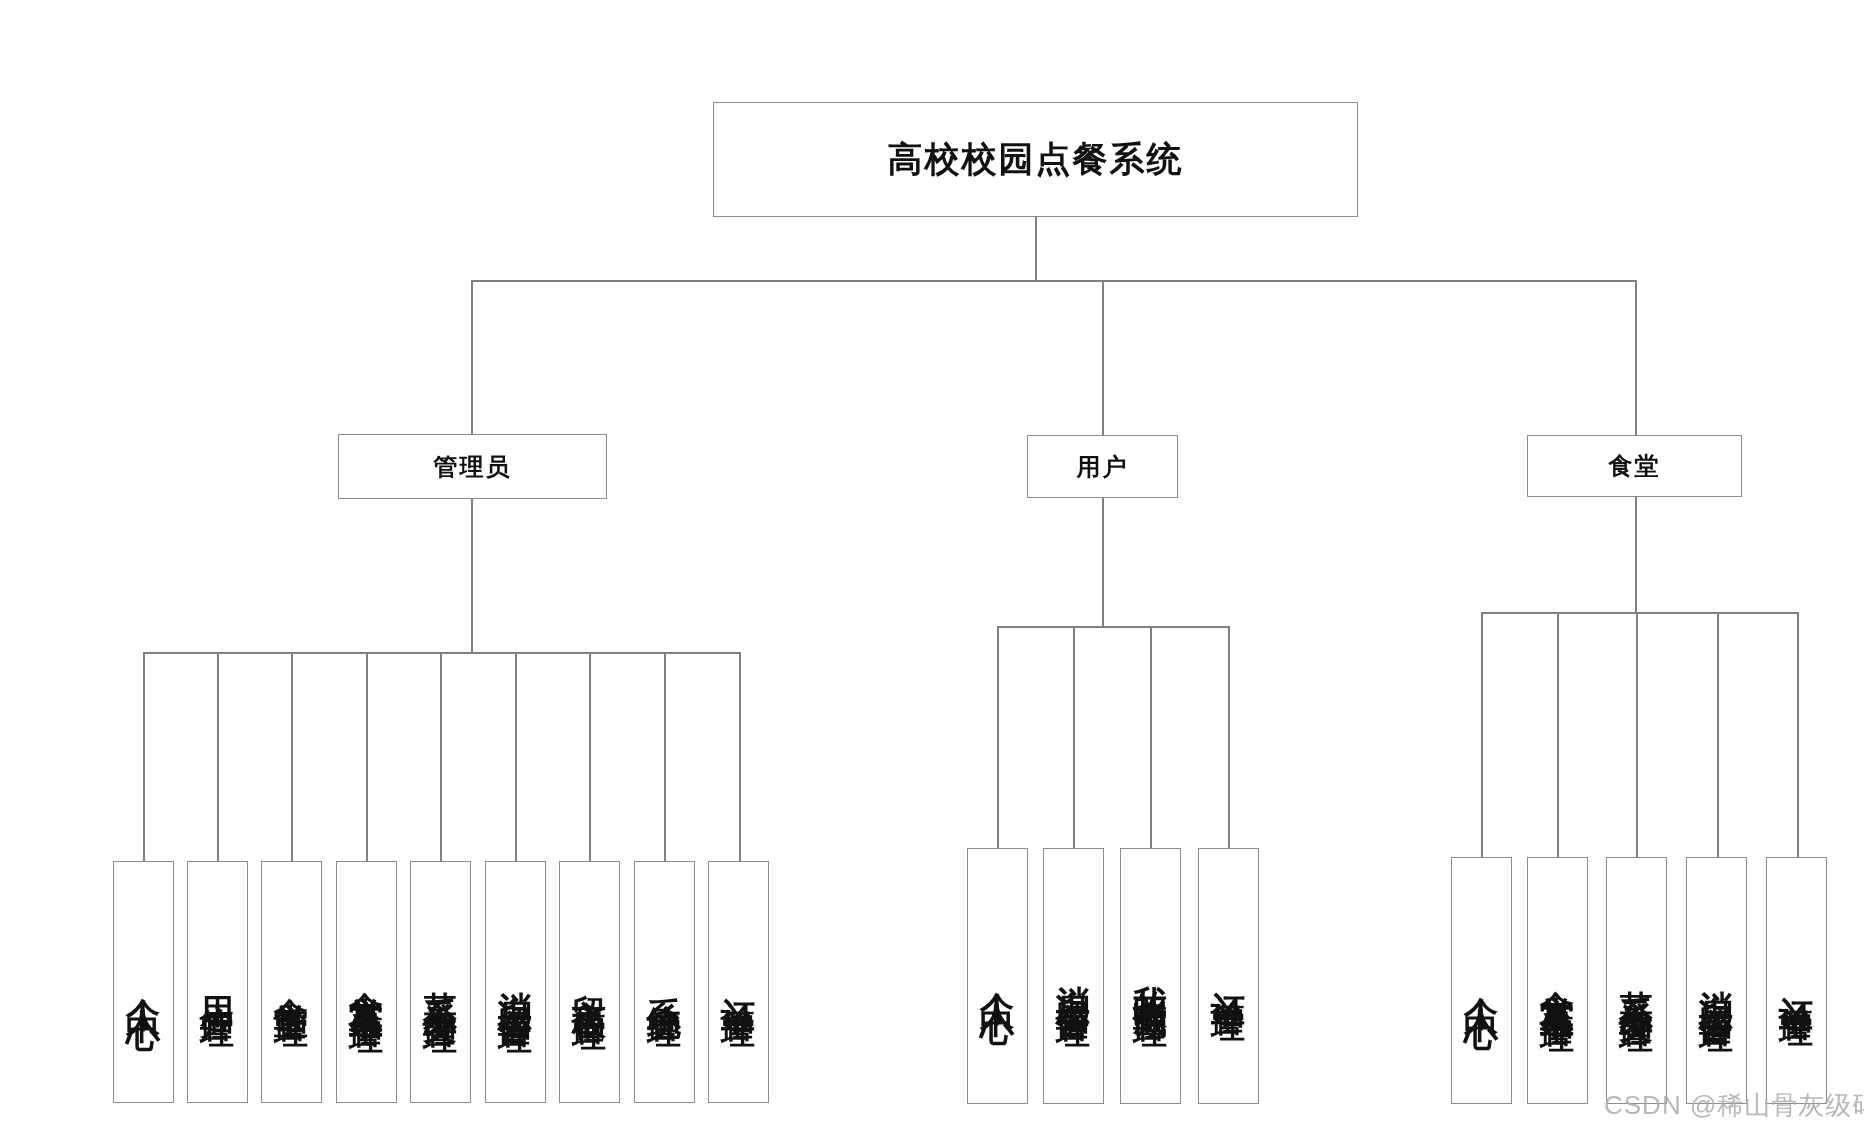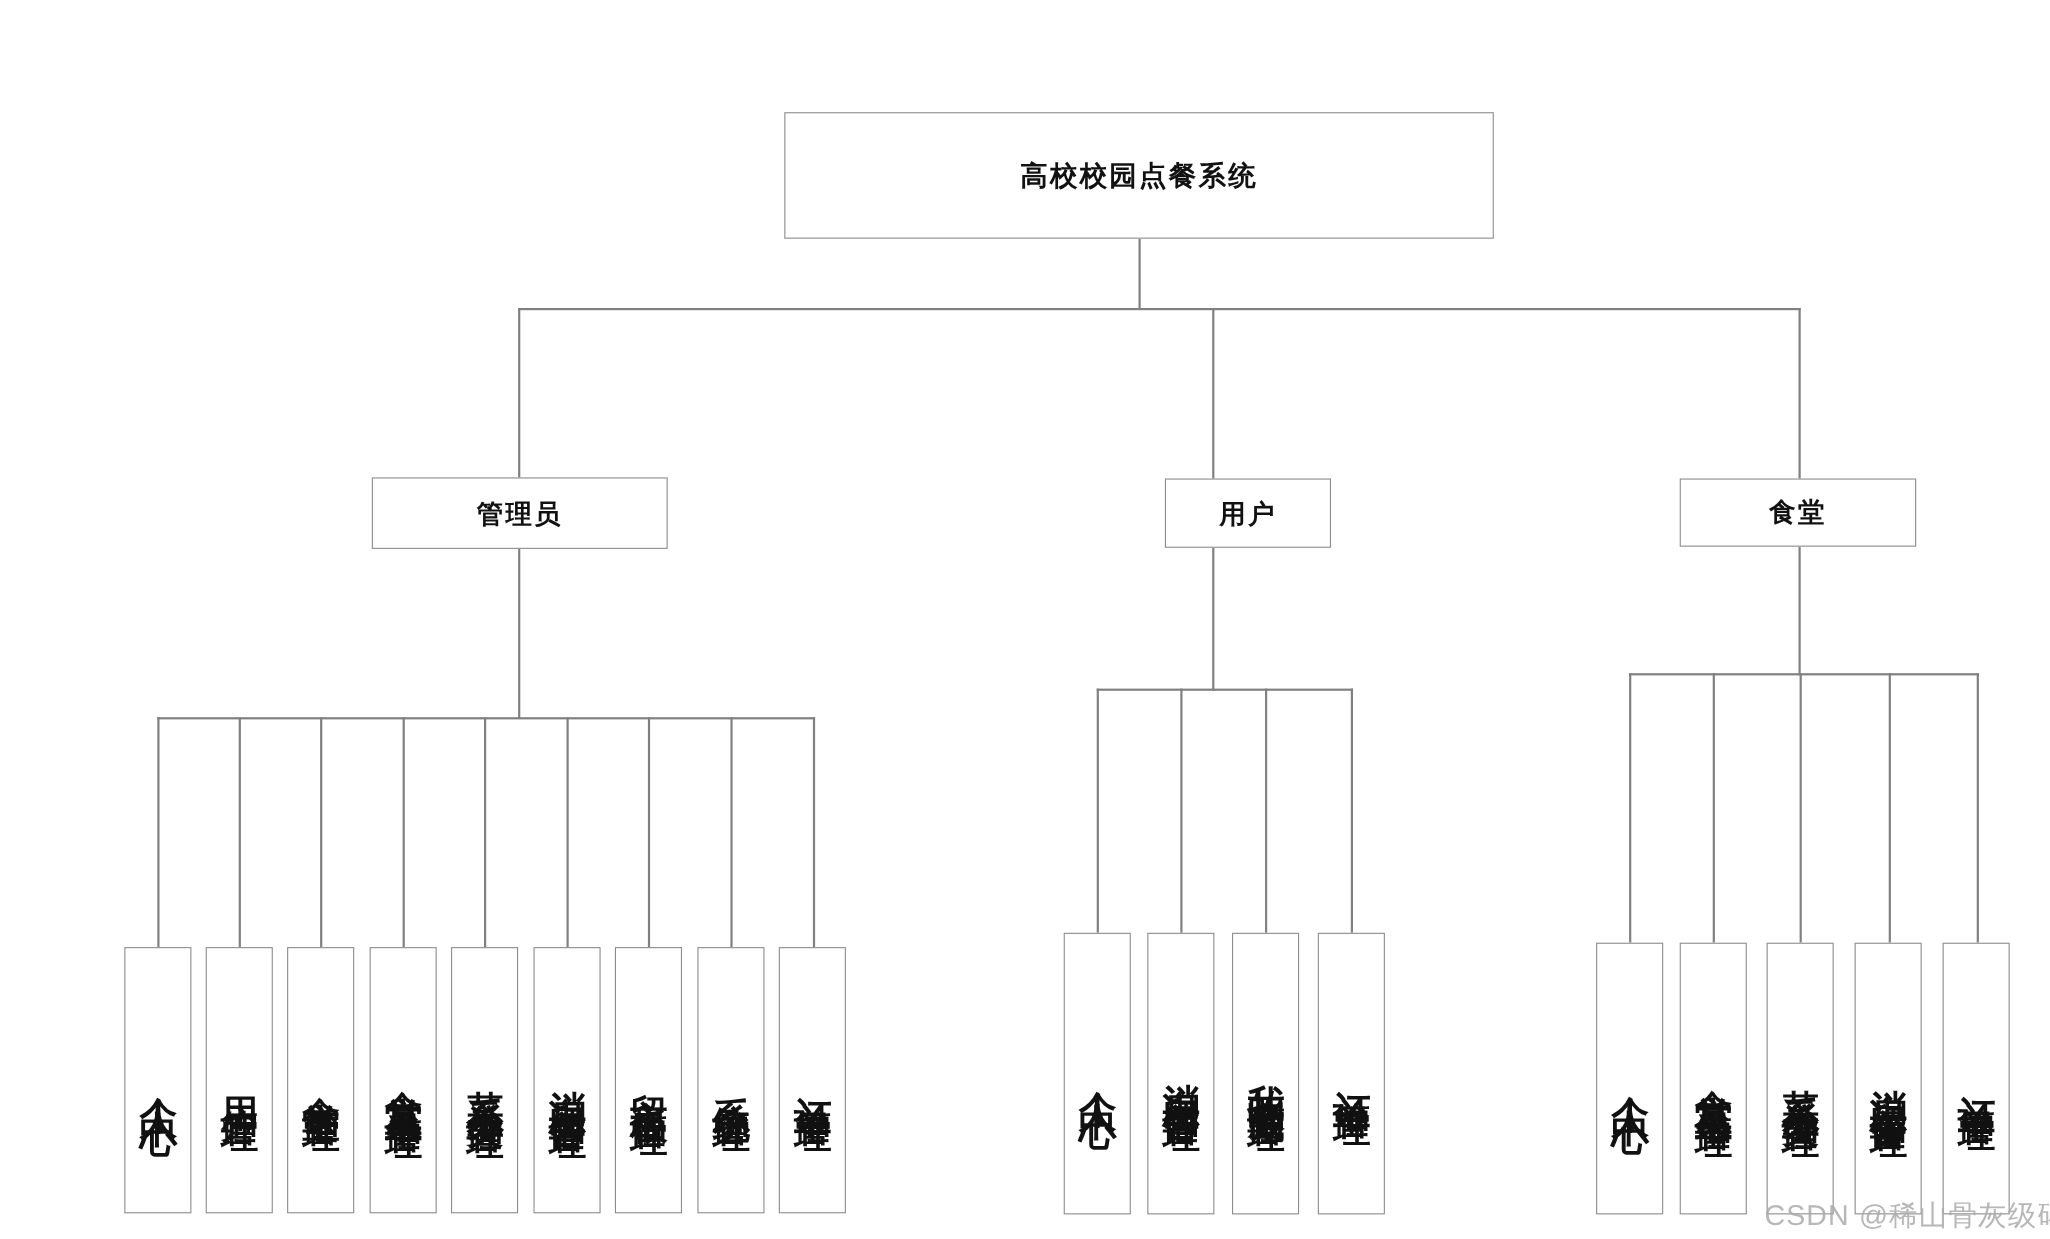--- a/index.html
+++ b/index.html
@@ -6,21 +6,21 @@
   #canvas{
     position:relative;width:1864px;height:1126px;background:#ffffff;overflow:hidden;
     font-family:"Liberation Sans",sans-serif;color:#111;
   }
   .node{
     position:absolute;background:#ffffff;border:1px solid #8c8c8c;
     box-sizing:border-box;display:flex;align-items:center;justify-content:center;
     font-weight:700;
   }
   .hnode{font-size:24px;letter-spacing:2px;}
-  .root{font-size:25px;}
+  .root{font-size:35px;}
   .leaf{font-size:34px;}
   .leaf .vtext{
     writing-mode:vertical-rl;text-orientation:upright;
     letter-spacing:6px;line-height:1;white-space:nowrap;
   }
   .hline,.vline{position:absolute;background:#808080;}
   .hline{height:2px;}
   .vline{width:2px;}
   #watermark{
     position:absolute;left:1604px;top:1088px;width:260px;
@@ -62,21 +62,21 @@
   <div class="hline" style="left:1481px;top:612px;width:318px;"></div>
   <div class="vline" style="left:1481px;top:612px;height:245px;"></div>
   <div class="vline" style="left:1557px;top:612px;height:245px;"></div>
   <div class="vline" style="left:1636px;top:612px;height:245px;"></div>
   <div class="vline" style="left:1717px;top:612px;height:245px;"></div>
   <div class="vline" style="left:1797px;top:612px;height:245px;"></div>
 
   <div class="node hnode root" style="left:713px;top:102px;width:645px;height:115px;">高校校园点餐系统</div>
 
   <div class="node hnode" style="left:338px;top:434px;width:269px;height:65px;">管理员</div>
-  <div class="node hnode" style="left:1027px;top:435px;width:151px;height:63px;margin-left:32px;">用户</div>
+  <div class="node hnode" style="left:1027px;top:435px;width:151px;height:63px;">用户</div>
   <div class="node hnode" style="left:1527px;top:435px;width:215px;height:62px;">食堂</div>
 
   <div class="node leaf" style="left:113px;top:861px;width:61px;height:242px;">
       <span class="vtext">个人中心</span>
     </div>
   <div class="node leaf" style="left:187px;top:861px;width:61px;height:242px;">
       <span class="vtext">用户管理</span>
     </div>
   <div class="node leaf" style="left:261px;top:861px;width:61px;height:242px;">
       <span class="vtext">食堂管理</span>

